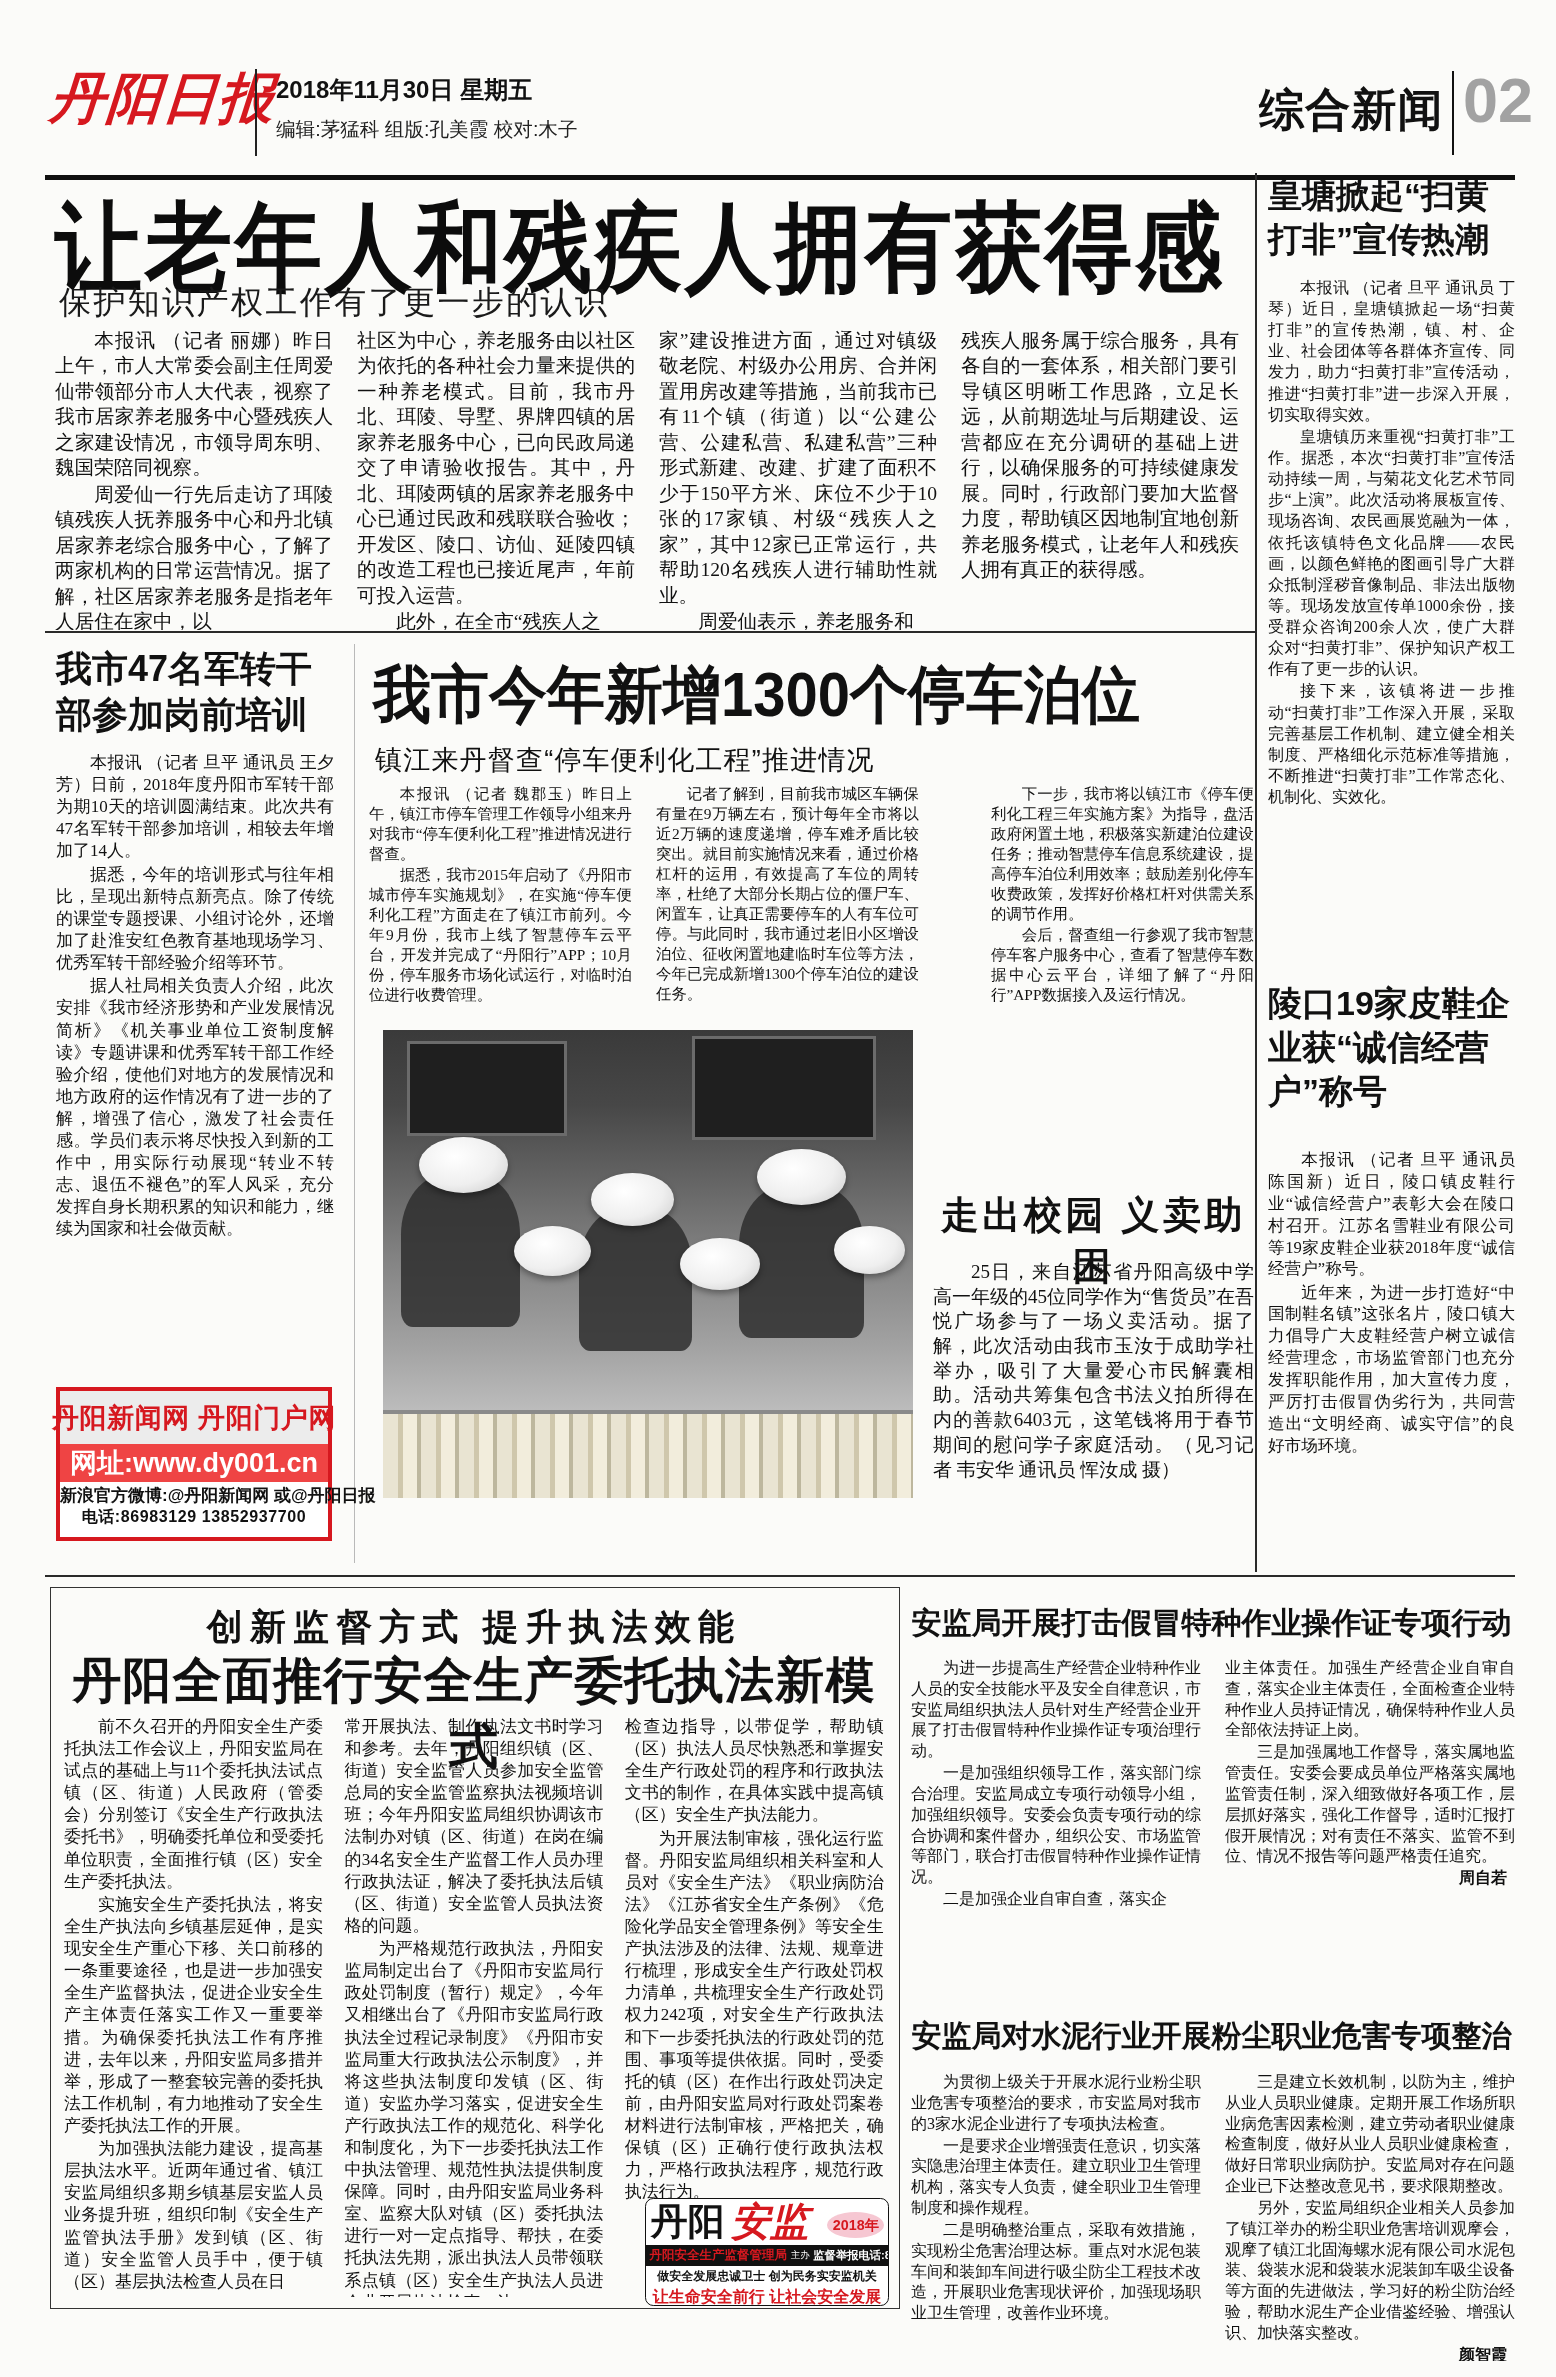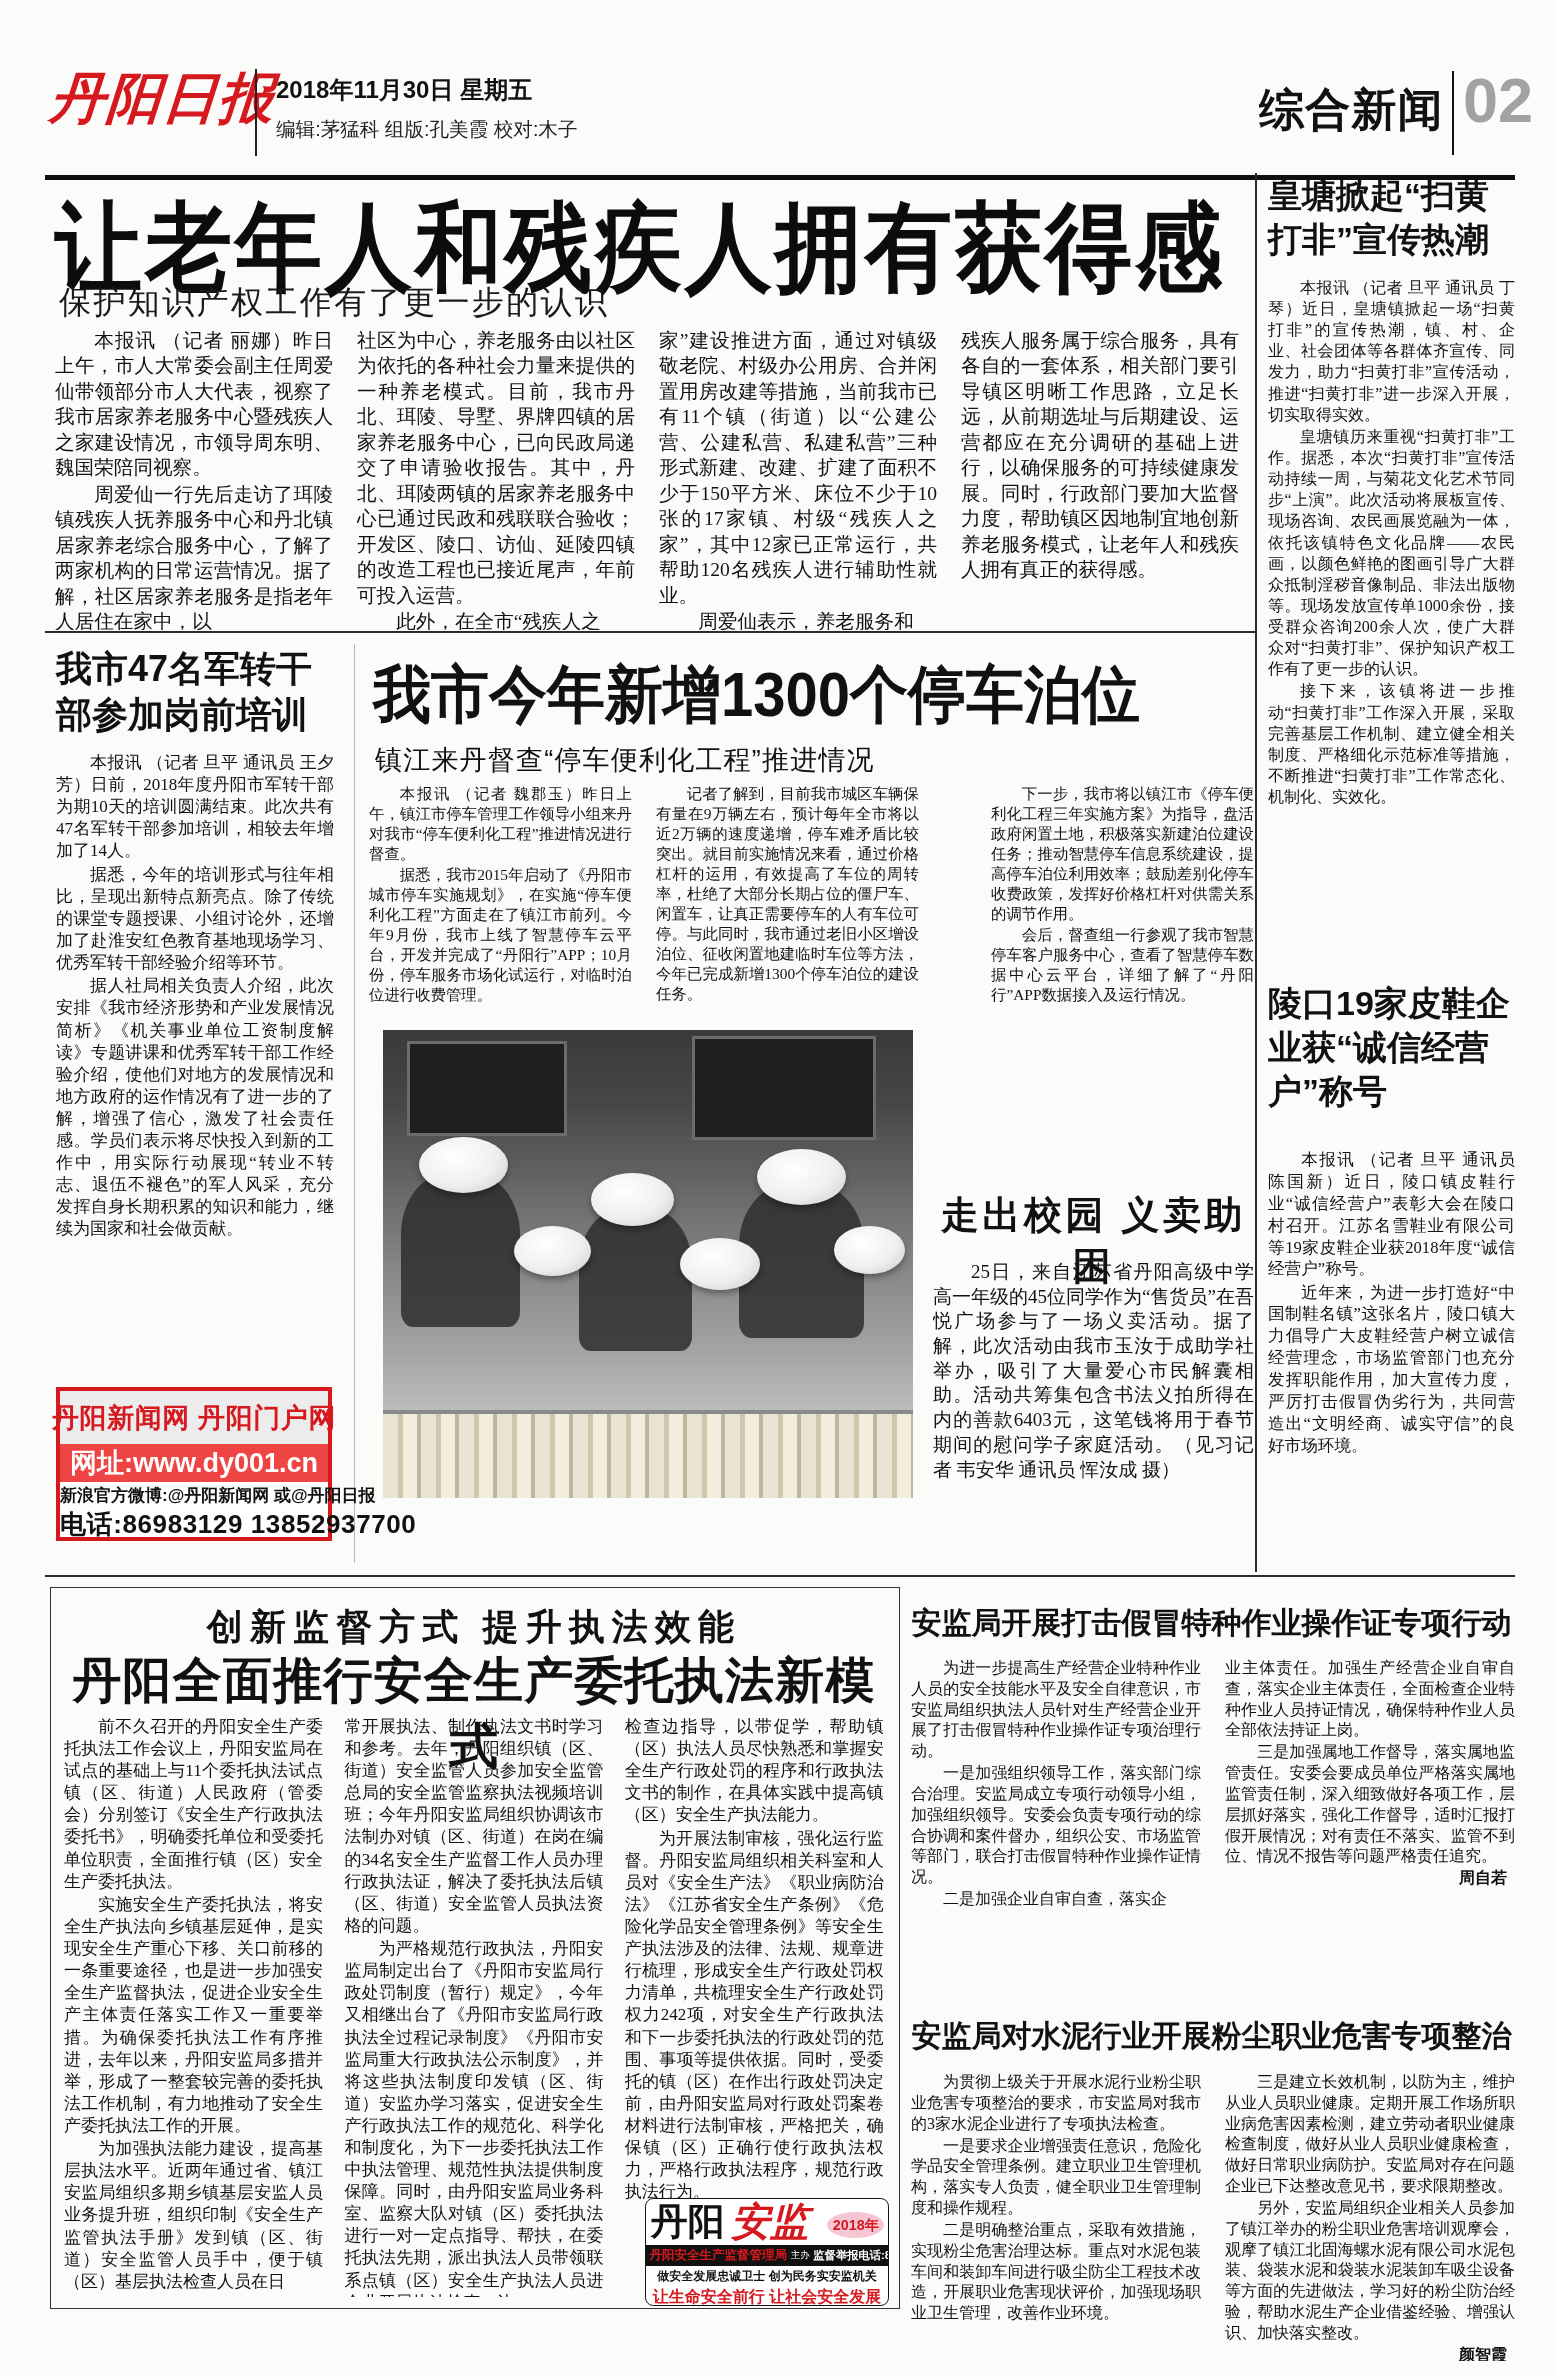--- a/index.html
+++ b/index.html
@@ -49,21 +49,21 @@
   #mil-title{left:56px;top:646px;width:280px;font-size:36px;font-weight:900;line-height:1.28;}
   #mil-body{left:56px;top:752px;width:278px;height:625px;font-size:17px;line-height:1.3;overflow:hidden;}
 
   
   #dyad{left:56px;top:1387px;width:268px;height:146px;border:4.2px solid #d6181f;background:#fff;}
   #dyad-r1{height:53px;background:#ececec;display:flex;align-items:center;justify-content:center;
            color:#d6181f;font-weight:900;font-size:27px;white-space:nowrap;letter-spacing:0.6px;}
   #dyad-r2{height:38px;background:#ef4444;display:flex;align-items:center;justify-content:center;
            color:#fff;font-weight:900;font-size:27px;white-space:nowrap;}
   #dyad-r3{padding-top:2.4px;text-align:center;font-size:17px;font-weight:bold;white-space:nowrap;}
-  #dyad-r4{text-align:center;font-size:26px;font-weight:bold;white-space:nowrap;letter-spacing:0.6px;}
+  #dyad-r4{text-align:center;font-size:16px;font-weight:bold;white-space:nowrap;letter-spacing:0.6px;}
 
   
   #pk-hl{left:373px;top:653px;width:881px;font-size:58px;font-weight:900;white-space:nowrap;
          transform:scaleY(1.08);transform-origin:left top;}
   #pk-sub{left:375px;top:742px;font-size:27px;font-weight:500;letter-spacing:1.2px;}
   #pk-body{left:369px;top:784px;width:885px;height:242px;font-size:15.4px;line-height:1.3;}
   #pk-body .col{width:279px;margin-right:24px;}
   #pk-body .col:last-child{margin-right:0;margin-left:48px;}
 
   
@@ -268,21 +268,21 @@
       <p class="cont">业主体责任。加强生产经营企业自审自查，落实企业主体责任，全面检查企业特种作业人员持证情况，确保特种作业人员全部依法持证上岗。</p>
       <p>三是加强属地工作督导，落实属地监管责任。安委会要成员单位严格落实属地监管责任制，深入细致做好各项工作，层层抓好落实，强化工作督导，适时汇报打假开展情况；对有责任不落实、监管不到位、情况不报告等问题严格责任追究。</p>
       <p class="byline">周自若</p>
     </div>
   </div>
 
   <div class="abs sans" id="fc-title">安监局对水泥行业开展粉尘职业危害专项整治</div>
   <div class="abs colflex body-text" id="fc-body">
     <div class="col">
       <p>为贯彻上级关于开展水泥行业粉尘职业危害专项整治的要求，市安监局对我市的3家水泥企业进行了专项执法检查。</p>
-      <p>一是要求企业增强责任意识，危险化学品安全管理条例。建立职业卫生管理机构，落实专人负责，健全职业卫生管理制度和操作规程。</p>
+      <p>一是要求企业增强责任意识，切实落实隐患治理主体责任。建立职业卫生管理机构，落实专人负责，健全职业卫生管理制度和操作规程。</p>
       <p>二是明确整治重点，采取有效措施，实现粉尘危害治理达标。重点对水泥包装车间和装卸车间进行吸尘防尘工程技术改造，开展职业危害现状评价，加强现场职业卫生管理，改善作业环境。</p>
     </div>
     <div class="col">
       <p>三是建立长效机制，以防为主，维护从业人员职业健康。定期开展工作场所职业病危害因素检测，建立劳动者职业健康检查制度，做好从业人员职业健康检查，做好日常职业病防护。安监局对存在问题企业已下达整改意见书，要求限期整改。</p>
       <p>另外，安监局组织企业相关人员参加了镇江举办的粉尘职业危害培训观摩会，观摩了镇江北固海螺水泥有限公司水泥包装、袋装水泥和袋装水泥装卸车吸尘设备等方面的先进做法，学习好的粉尘防治经验，帮助水泥生产企业借鉴经验、增强认识、加快落实整改。</p>
       <p class="byline">颜智霞</p>
     </div>
   </div>
 
 </div>

